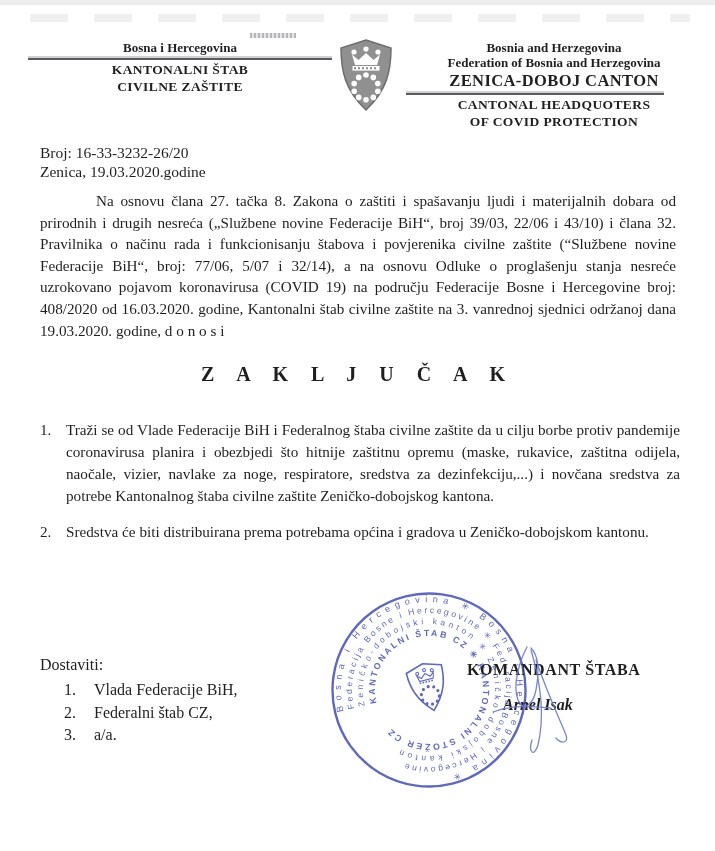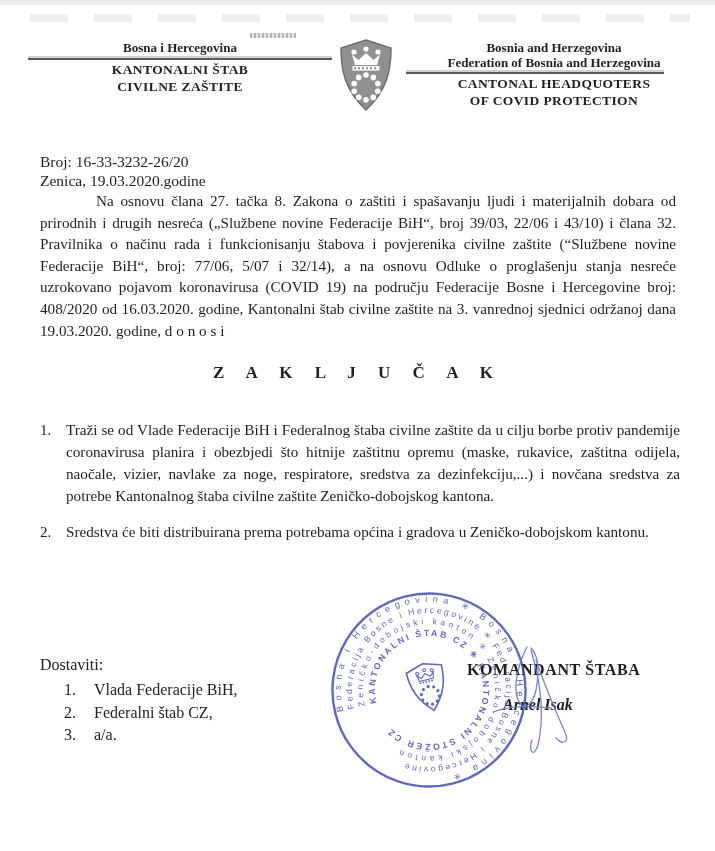--- a/index.html
+++ b/index.html
@@ -15,27 +15,27 @@
     background:repeating-linear-gradient(90deg,#8f8f95 0 2px,#d8d8dc 2px 4px);}
   
   .hdr-left{position:absolute;left:28px;top:41px;width:304px;text-align:center;line-height:1.12;}
   .hdr-right{position:absolute;left:404px;top:41px;width:300px;text-align:center;line-height:1.12;}
   .hdr-small{font-weight:bold;font-size:13px;}
   .hdr-big{font-weight:bold;font-size:16.5px;letter-spacing:.4px;margin-top:2px;white-space:nowrap;}
   .hdr-rule{height:2px;background:#5a5a5f;margin-top:2px;box-shadow:0 -2px 0 rgba(120,120,125,.35);}
   .hdr-sub{font-weight:bold;font-size:13.5px;letter-spacing:.4px;margin-top:2px;}
   .emblem{position:absolute;left:337px;top:37px;}
   
-  .meta{position:absolute;left:40px;top:153px;font-size:15.5px;line-height:1.2;}
+  .meta{position:absolute;left:40px;top:144px;font-size:15.5px;line-height:1.2;}
   
   .preamble{position:absolute;left:40px;top:190px;width:636px;font-size:15.2px;line-height:21.6px;
     text-align:justify;text-align-last:left;text-indent:56px;}
   
   .doc-title{position:absolute;left:0;top:363px;width:100%;text-align:center;font-weight:bold;
-    font-size:17px;letter-spacing:9px;}
+    font-size:20px;letter-spacing:9px;}
   
   .items{position:absolute;left:40px;top:419px;width:640px;}
   .item{display:flex;margin-bottom:14px;font-size:15.2px;line-height:22px;}
   .item .num{flex:0 0 26px;}
   .item .txt{flex:1;text-align:justify;text-align-last:left;}
   
   .dostaviti{position:absolute;left:40px;top:654px;font-size:16px;line-height:21px;}
   .dost-items{margin-top:4px;padding-left:24px;}
   .dost-item{display:flex;margin-top:1.5px;}
   .dost-item .num{flex:0 0 30px;}
@@ -82,20 +82,21 @@
           <circle cx="17.2" cy="54.2" r="2.8"></circle>
         <circle cx="17.2" cy="46.6" r="2.8"></circle>
           <circle cx="21.7" cy="40.4" r="2.8"></circle>
       </g>
     </svg>
   </div>
 
   <div class="hdr-right">
     <div class="hdr-small">Bosnia and Herzegovina</div>
     <div class="hdr-small">Federation of Bosnia and Herzegovina</div>
+    <div class="hdr-big">ZENICA-DOBOJ  CANTON</div>
     <div class="hdr-rule" style="width:258px;margin-left:2px;"></div>
     <div class="hdr-sub">CANTONAL HEADQUOTERS</div>
     <div class="hdr-sub">OF COVID PROTECTION</div>
   </div>
 
   <div class="meta">
     <div>Broj: 16-33-3232-26/20</div>
     <div>Zenica, 19.03.2020.godine</div>
   </div>
 

